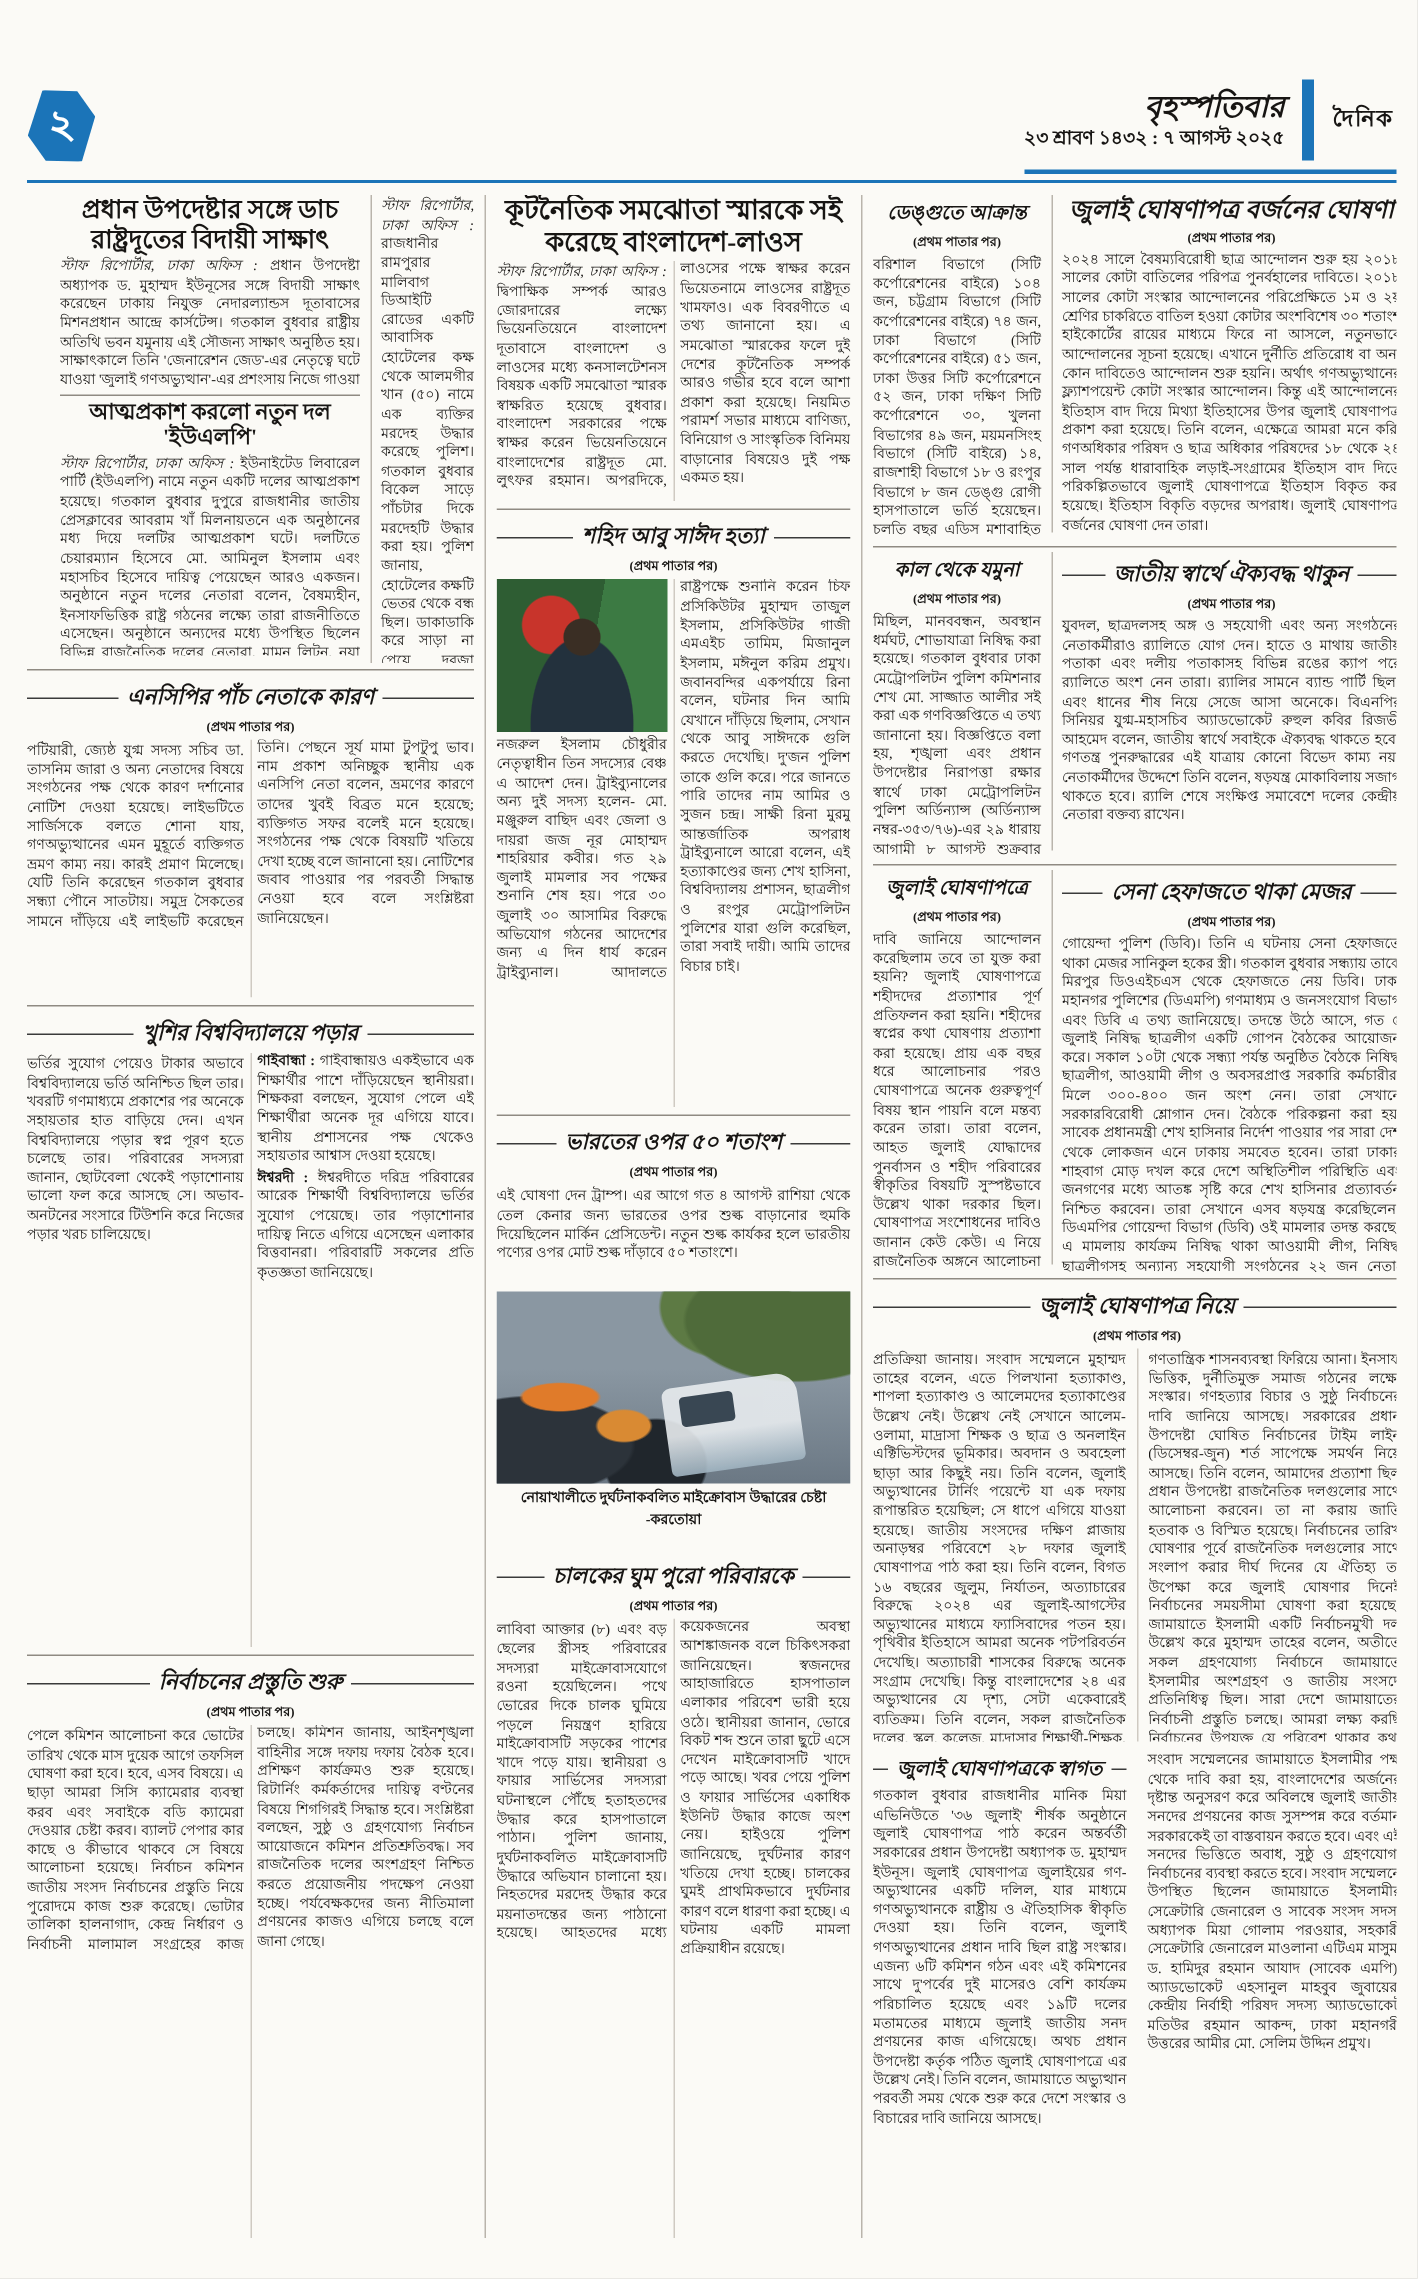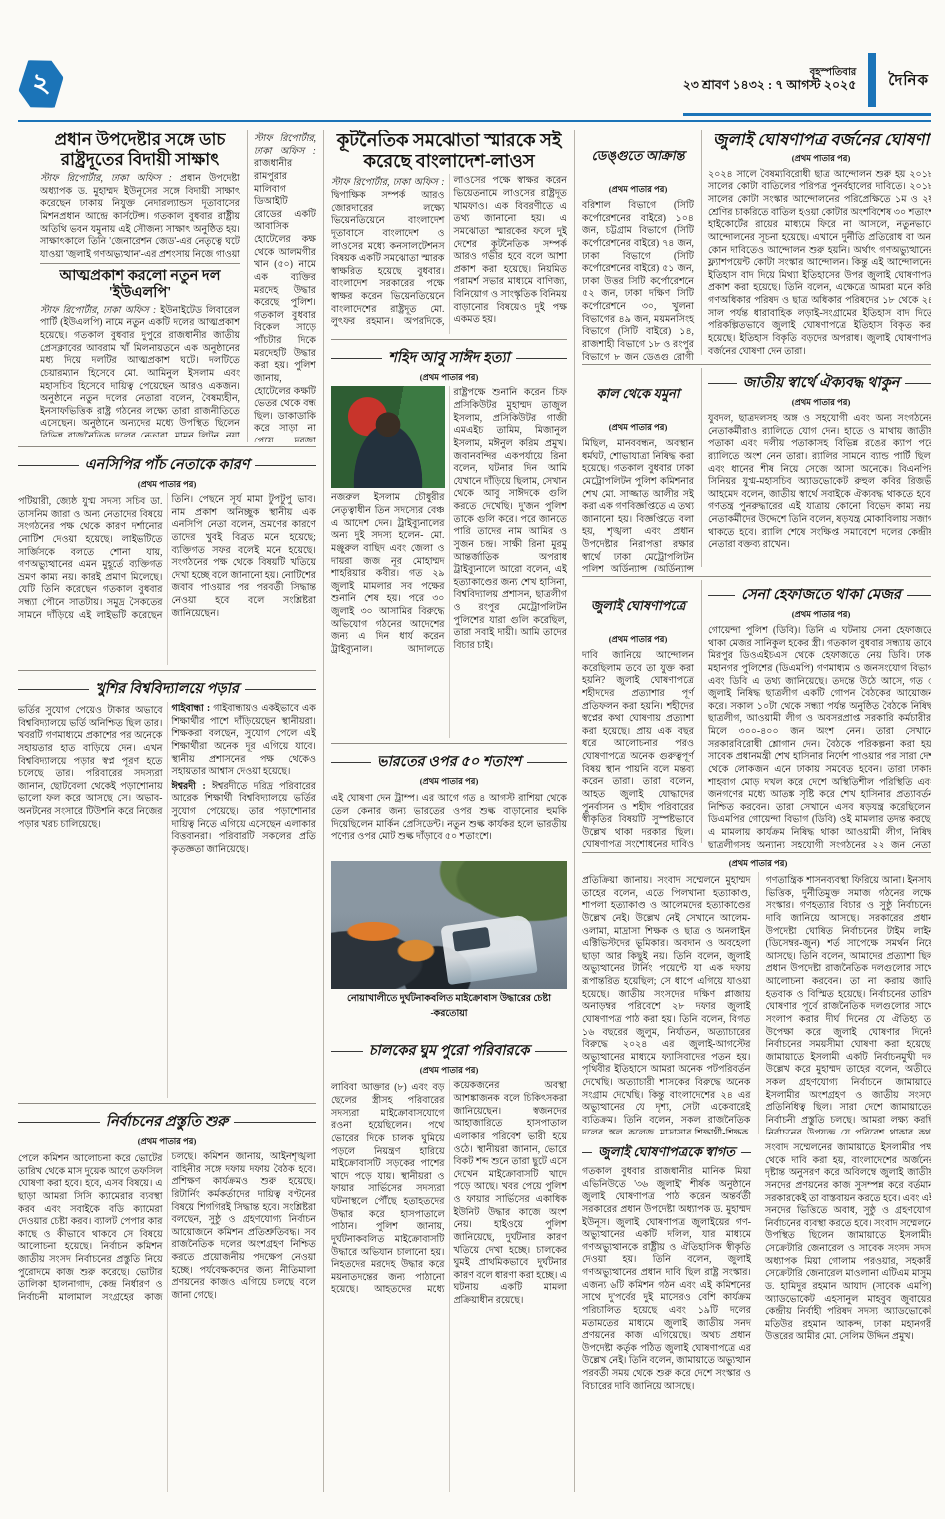--- a/index.html
+++ b/index.html
@@ -7,42 +7,42 @@
         font-family:"Liberation Serif","DejaVu Serif",serif;position:relative;
         padding:52px 14px 10px 18px;overflow:hidden;}
   
   .page-header{display:flex;justify-content:space-between;align-items:flex-end;height:64px;}
   .badge-wrap{display:flex;align-items:center;height:100%;}
   .page-badge{width:46px;height:50px;background:#1b74b8;color:#fff;font-weight:bold;font-size:27px;
       display:flex;align-items:center;justify-content:center;
       clip-path:polygon(28% 0,78% 6%,100% 42%,74% 100%,22% 94%,0 58%);transform:rotate(-6deg);}
   .masthead-group{display:flex;align-items:center;gap:12px;border-bottom:3px solid #1b74b8;padding:0 2px 6px 0;}
   .date-block{text-align:right;line-height:1.25;}
-  .weekday{font-weight:bold;font-size:10px;}
+  .weekday{font-weight:bold;font-style:italic;font-size:20px;}
   .date-line{font-weight:bold;font-size:12.5px;}
   .blue-bar{width:8px;height:54px;background:#1b74b8;}
   .masthead{text-align:right;line-height:1;}
   .masthead-top{font-weight:bold;font-size:15px;letter-spacing:1px;}
   .masthead-main{font-weight:bold;font-size:40px;letter-spacing:2px;color:#050505;
                  text-shadow:1px 1px 0 #777;}
   .header-rule{height:2px;background:#1b74b8;margin:4px 0 8px 0;}
   
   .content{display:flex;gap:7px;height:1362px;overflow:hidden;}
   .vrule{width:1px;background:#b9b4ab;flex:0 0 1px;}
   .band{overflow:hidden;}
   .band-left{width:298px;flex:0 0 298px;}
   .band-mid{width:236px;flex:0 0 236px;}
   .band-right{width:352px;flex:0 0 352px;}
   
   .body{font-size:9.5px;line-height:1.33;text-align:justify;margin:2px 0 0 0;}
   .byline{font-weight:normal;font-style:italic;}
   .cont{font-size:8.5px;font-weight:bold;text-align:center;margin:1px 0;}
   .head-xl{font-size:18px;font-weight:bold;text-align:center;line-height:1.18;margin:0 0 2px 0;}
   .head-md{font-size:13.5px;font-weight:bold;text-align:center;line-height:1.2;margin:0 0 2px 0;}
-  .strip-head{font-size:13px;font-weight:bold;font-style:italic;text-align:center;margin:16px 0;}
+  .strip-head{font-size:13px;font-weight:bold;font-style:italic;text-align:center;margin:2px 0;}
   .banner{display:flex;align-items:center;gap:6px;margin:3px 0 1px 0;}
   .banner .hrule{flex:1;height:1px;background:#3a3a3a;}
   .banner .banner-text{font-size:14.5px;font-weight:bold;font-style:italic;white-space:nowrap;}
   .cols2{column-count:2;column-gap:9px;column-rule:1px solid #cfcac2;overflow:hidden;}
   .clip{overflow:hidden;}
   .article{margin-bottom:5px;}
   .sep-top{border-top:1px solid #8f8a82;padding-top:3px;margin-top:4px;}
   
   .l-top{display:flex;gap:7px;height:312px;overflow:hidden;margin-left:22px;}
   .l-top-left{width:200px;flex:0 0 200px;}
@@ -262,20 +262,25 @@
             <span class="hrule"></span>
             <span class="banner-text">সেনা হেফাজতে থাকা মেজর</span>
             <span class="hrule"></span>
           </h3>
           <div class="cont">(প্রথম পাতার পর)</div>
           <p class="body">গোয়েন্দা পুলিশ (ডিবি)। তিনি এ ঘটনায় সেনা হেফাজতে থাকা মেজর সানিকুল হকের স্ত্রী। গতকাল বুধবার সন্ধ্যায় তাকে মিরপুর ডিওএইচএস থেকে হেফাজতে নেয় ডিবি। ঢাকা মহানগর পুলিশের (ডিএমপি) গণমাধ্যম ও জনসংযোগ বিভাগ এবং ডিবি এ তথ্য জানিয়েছে। তদন্তে উঠে আসে, গত ৫ জুলাই নিষিদ্ধ ছাত্রলীগ একটি গোপন বৈঠকের আয়োজন করে। সকাল ১০টা থেকে সন্ধ্যা পর্যন্ত অনুষ্ঠিত বৈঠকে নিষিদ্ধ ছাত্রলীগ, আওয়ামী লীগ ও অবসরপ্রাপ্ত সরকারি কর্মচারীরা মিলে ৩০০-৪০০ জন অংশ নেন। তারা সেখানে সরকারবিরোধী শ্লোগান দেন। বৈঠকে পরিকল্পনা করা হয়, সাবেক প্রধানমন্ত্রী শেখ হাসিনার নির্দেশ পাওয়ার পর সারা দেশ থেকে লোকজন এনে ঢাকায় সমবেত হবেন। তারা ঢাকার শাহবাগ মোড় দখল করে দেশে অস্থিতিশীল পরিস্থিতি এবং জনগণের মধ্যে আতঙ্ক সৃষ্টি করে শেখ হাসিনার প্রত্যাবর্তন নিশ্চিত করবেন। তারা সেখানে এসব ষড়যন্ত্র করেছিলেন। ডিএমপির গোয়েন্দা বিভাগ (ডিবি) ওই মামলার তদন্ত করছে। এ মামলায় কার্যক্রম নিষিদ্ধ থাকা আওয়ামী লীগ, নিষিদ্ধ ছাত্রলীগসহ অন্যান্য সহযোগী সংগঠনের ২২ জন নেতা-কর্মীকে আগেই গ্রেফতার করেছে পুলিশ।</p>
         </article>
       </div>
 
       <article class="article sep-top">
+        <h3 class="banner">
+          <span class="hrule"></span>
+          <span class="banner-text">জুলাই ঘোষণাপত্র নিয়ে</span>
+          <span class="hrule"></span>
+        </h3>
         <div class="cont">(প্রথম পাতার পর)</div>
         <div class="cols-flex" style="height:262px">
           <div class="fcol">
             <p class="body">প্রতিক্রিয়া জানায়। সংবাদ সম্মেলনে মুহাম্মদ তাহের বলেন, এতে পিলখানা হত্যাকাণ্ড, শাপলা হত্যাকাণ্ড ও আলেমদের হত্যাকাণ্ডের উল্লেখ নেই। উল্লেখ নেই সেখানে আলেম-ওলামা, মাদ্রাসা শিক্ষক ও ছাত্র ও অনলাইন এক্টিভিস্টদের ভূমিকার। অবদান ও অবহেলা ছাড়া আর কিছুই নয়। তিনি বলেন, জুলাই অভ্যুত্থানের টার্নিং পয়েন্টে যা এক দফায় রূপান্তরিত হয়েছিল; সে ধাপে এগিয়ে যাওয়া হয়েছে। জাতীয় সংসদের দক্ষিণ প্লাজায় অনাড়ম্বর পরিবেশে ২৮ দফার জুলাই ঘোষণাপত্র পাঠ করা হয়। তিনি বলেন, বিগত ১৬ বছরের জুলুম, নির্যাতন, অত্যাচারের বিরুদ্ধে ২০২৪ এর জুলাই-আগস্টের অভ্যুত্থানের মাধ্যমে ফ্যাসিবাদের পতন হয়। পৃথিবীর ইতিহাসে আমরা অনেক পটপরিবর্তন দেখেছি। অত্যাচারী শাসকের বিরুদ্ধে অনেক সংগ্রাম দেখেছি। কিন্তু বাংলাদেশের ২৪ এর অভ্যুত্থানের যে দৃশ্য, সেটা একেবারেই ব্যতিক্রম। তিনি বলেন, সকল রাজনৈতিক দলের, স্কুল, কলেজ, মাদ্রাসার শিক্ষার্থী-শিক্ষক, হকার, শ্রমিক শেষ দিকে জুলাইতে এটি এমন একটি সার্বজনীন রূপ লাভ করে। যা আগে দেখা যায়নি। বাংলাদেশে আর যেন ফ্যাসিবাদ না আসে। আবারো যেন সেই দুঃশাসন ফিরতে না পারে। দেশে ইনসাফপূর্ণ, বৈষম্যমুক্ত সমাজ কায়েম হবে- সেই আকাঙ্ক্ষা ছিল।</p>
           </div>
           <div class="frule"></div>
           <div class="fcol">
             <p class="body">গণতান্ত্রিক শাসনব্যবস্থা ফিরিয়ে আনা। ইনসাফ ভিত্তিক, দুর্নীতিমুক্ত সমাজ গঠনের লক্ষ্যে সংস্কার। গণহত্যার বিচার ও সুষ্ঠু নির্বাচনের দাবি জানিয়ে আসছে। সরকারের প্রধান উপদেষ্টা ঘোষিত নির্বাচনের টাইম লাইন (ডিসেম্বর-জুন) শর্ত সাপেক্ষে সমর্থন নিয়ে আসছে। তিনি বলেন, আমাদের প্রত্যাশা ছিল প্রধান উপদেষ্টা রাজনৈতিক দলগুলোর সাথে আলোচনা করবেন। তা না করায় জাতি হতবাক ও বিস্মিত হয়েছে। নির্বাচনের তারিখ ঘোষণার পূর্বে রাজনৈতিক দলগুলোর সাথে সংলাপ করার দীর্ঘ দিনের যে ঐতিহ্য তা উপেক্ষা করে জুলাই ঘোষণার দিনেই নির্বাচনের সময়সীমা ঘোষণা করা হয়েছে। জামায়াতে ইসলামী একটি নির্বাচনমুখী দল উল্লেখ করে মুহাম্মদ তাহের বলেন, অতীতে সকল গ্রহণযোগ্য নির্বাচনে জামায়াতে ইসলামীর অংশগ্রহণ ও জাতীয় সংসদে প্রতিনিধিত্ব ছিল। সারা দেশে জামায়াতের নির্বাচনী প্রস্তুতি চলছে। আমরা লক্ষ্য করছি নির্বাচনের উপযুক্ত যে পরিবেশ থাকার কথা ছিল। তা সরকার এখনো নিশ্চিত করতে পারেনি। শহীদ ও আহতদের পরিবারসহ জুলাই যোদ্ধাদের মাঝে নতুনভাবে উৎকণ্ঠা পরিলক্ষিত হচ্ছে উল্লেখ করে তিনি আরও বলেন, বাংলাদেশের আপামর জনতা জুলাই জাতীয় ঘোষণাপত্রকে কেন্দ্র করে যে প্রত্যাশা নিয়ে অপেক্ষা করছিল। তা পূরণ না হওয়ায় জনগণের মাঝে দেশের ভবিষ্যত নিয়ে উদ্বেগ ও উৎকণ্ঠা তৈরি হয়েছে।</p>
           </div>
         </div>

